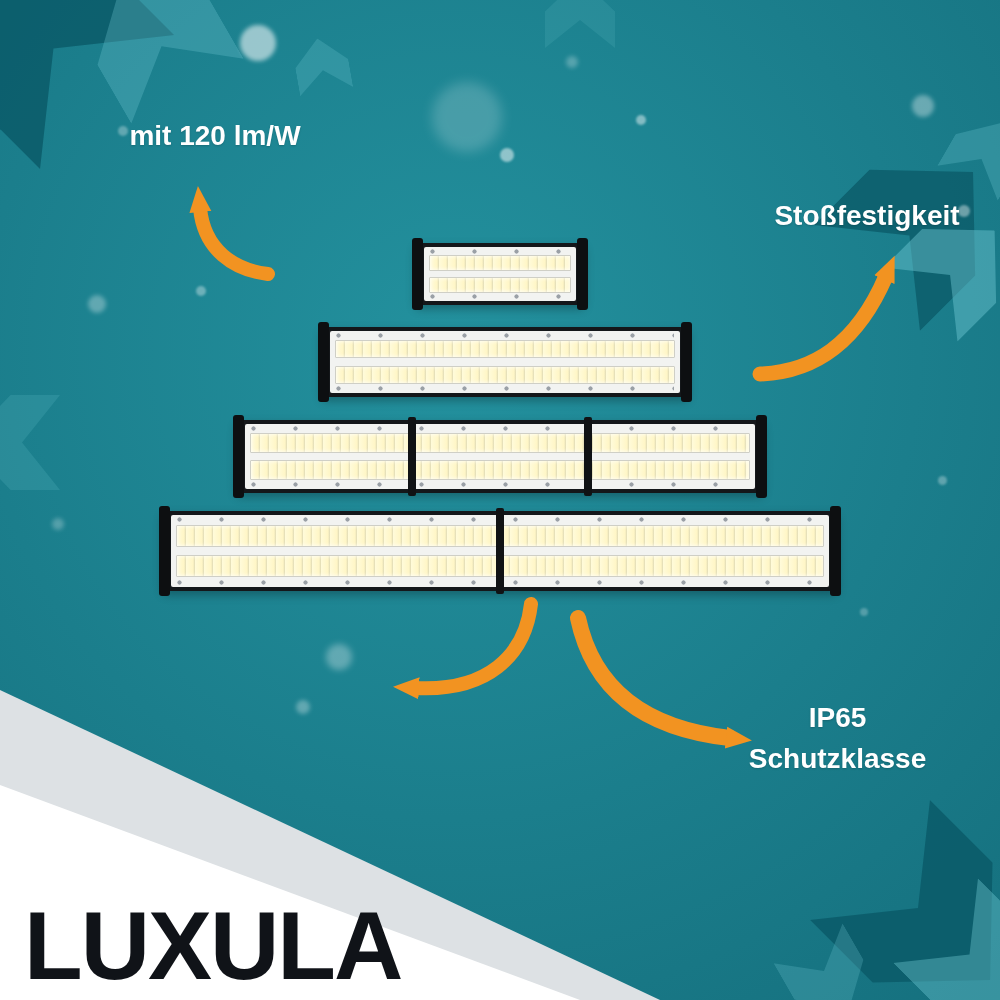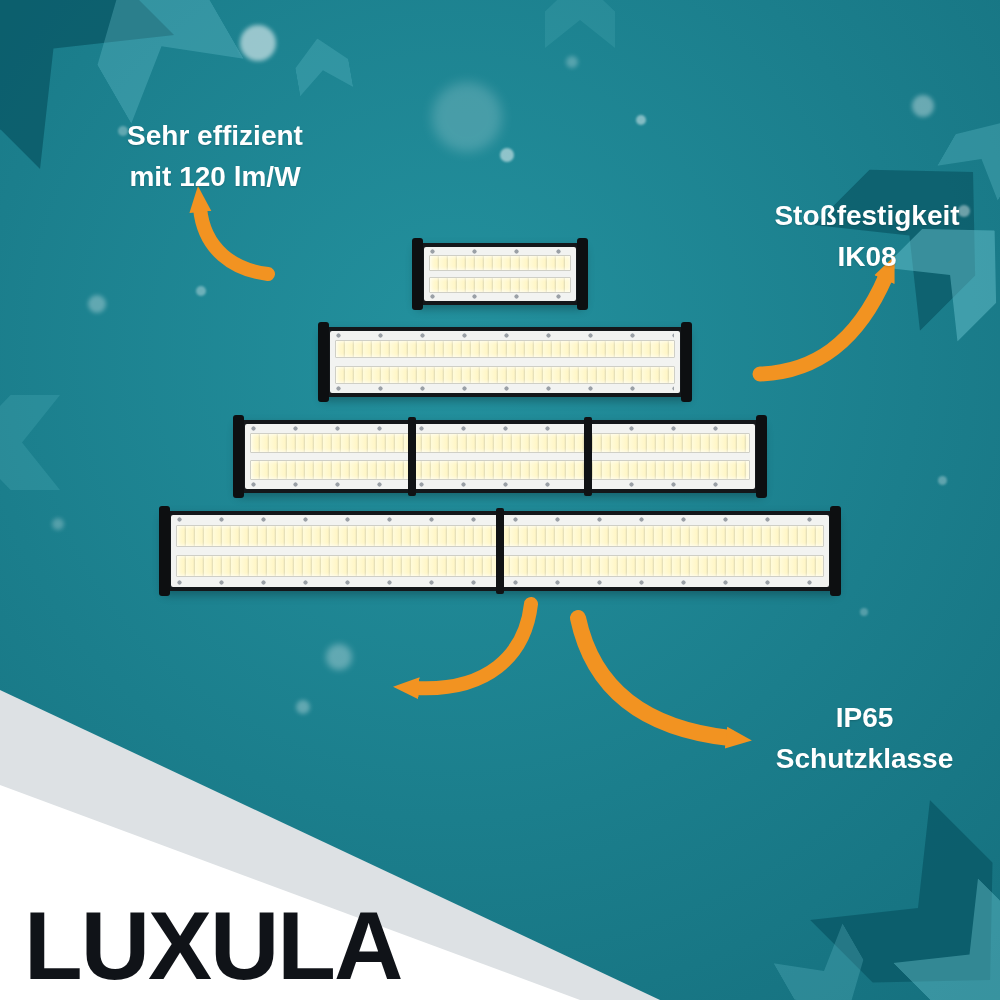--- a/index.html
+++ b/index.html
@@ -34,21 +34,21 @@
   .screws-top{top:2px;}
   .screws-bottom{bottom:2px;}
   .module-divider{position:absolute;top:-3px;bottom:-3px;width:8px;background:#101214;border-radius:2px;}
   
   .callout{position:absolute;color:#ffffff;font-weight:bold;font-size:28px;line-height:1.45;
       text-align:center;text-shadow:0 1px 2px rgba(0,0,0,.18);}
   .callout span{display:block;}
   .callout-top-left{left:60px;top:116px;width:310px;}
   .callout-top-right{left:742px;top:156px;width:250px;margin-top:40px;}
   .callout-bottom-left{left:85px;top:684px;width:300px;}
-  .callout-bottom-right{left:737px;top:698px;width:255px;}
+  .callout-bottom-right{left:710px;top:698px;width:255px;}
   
   .arrow{position:absolute;overflow:visible;}
   
   .logo{position:absolute;left:24px;bottom:6px;font-size:96px;font-weight:bold;letter-spacing:-2px;
       line-height:1;color:#101318;z-index:5;}
 </style>
 </head>
 <body>
 
 <div class="stage">
@@ -154,27 +154,25 @@
   <svg class="arrow" style="left:566px;top:608px" width="195" height="152" viewBox="0 0 195 152">
     <defs>
         <marker id="ah4" markerUnits="userSpaceOnUse" markerWidth="30" markerHeight="30" refX="4" refY="15" orient="auto">
       <path d="M0,4 L26,15 L0,26 Z" fill="#F29321"></path>
         </marker>
       </defs>
     <path d="M12,10 C26,76 72,120 164,130" stroke="#F29321" stroke-width="16" fill="none" stroke-linecap="round" marker-end="url(#ah4)"></path>
   </svg>
 
   <div class="callout callout-top-left">
-    <span>Sehr effizient</span>
     <span>mit 120 lm/W</span>
   </div>
 
   <div class="callout callout-top-right">
     <span>Stoßfestigkeit</span>
-    <span>IK08</span>
   </div>
 
 
   <div class="callout callout-bottom-right">
     <span>IP65</span>
     <span>Schutzklasse</span>
   </div>
 
   <div class="logo">LUXULA</div>
 

